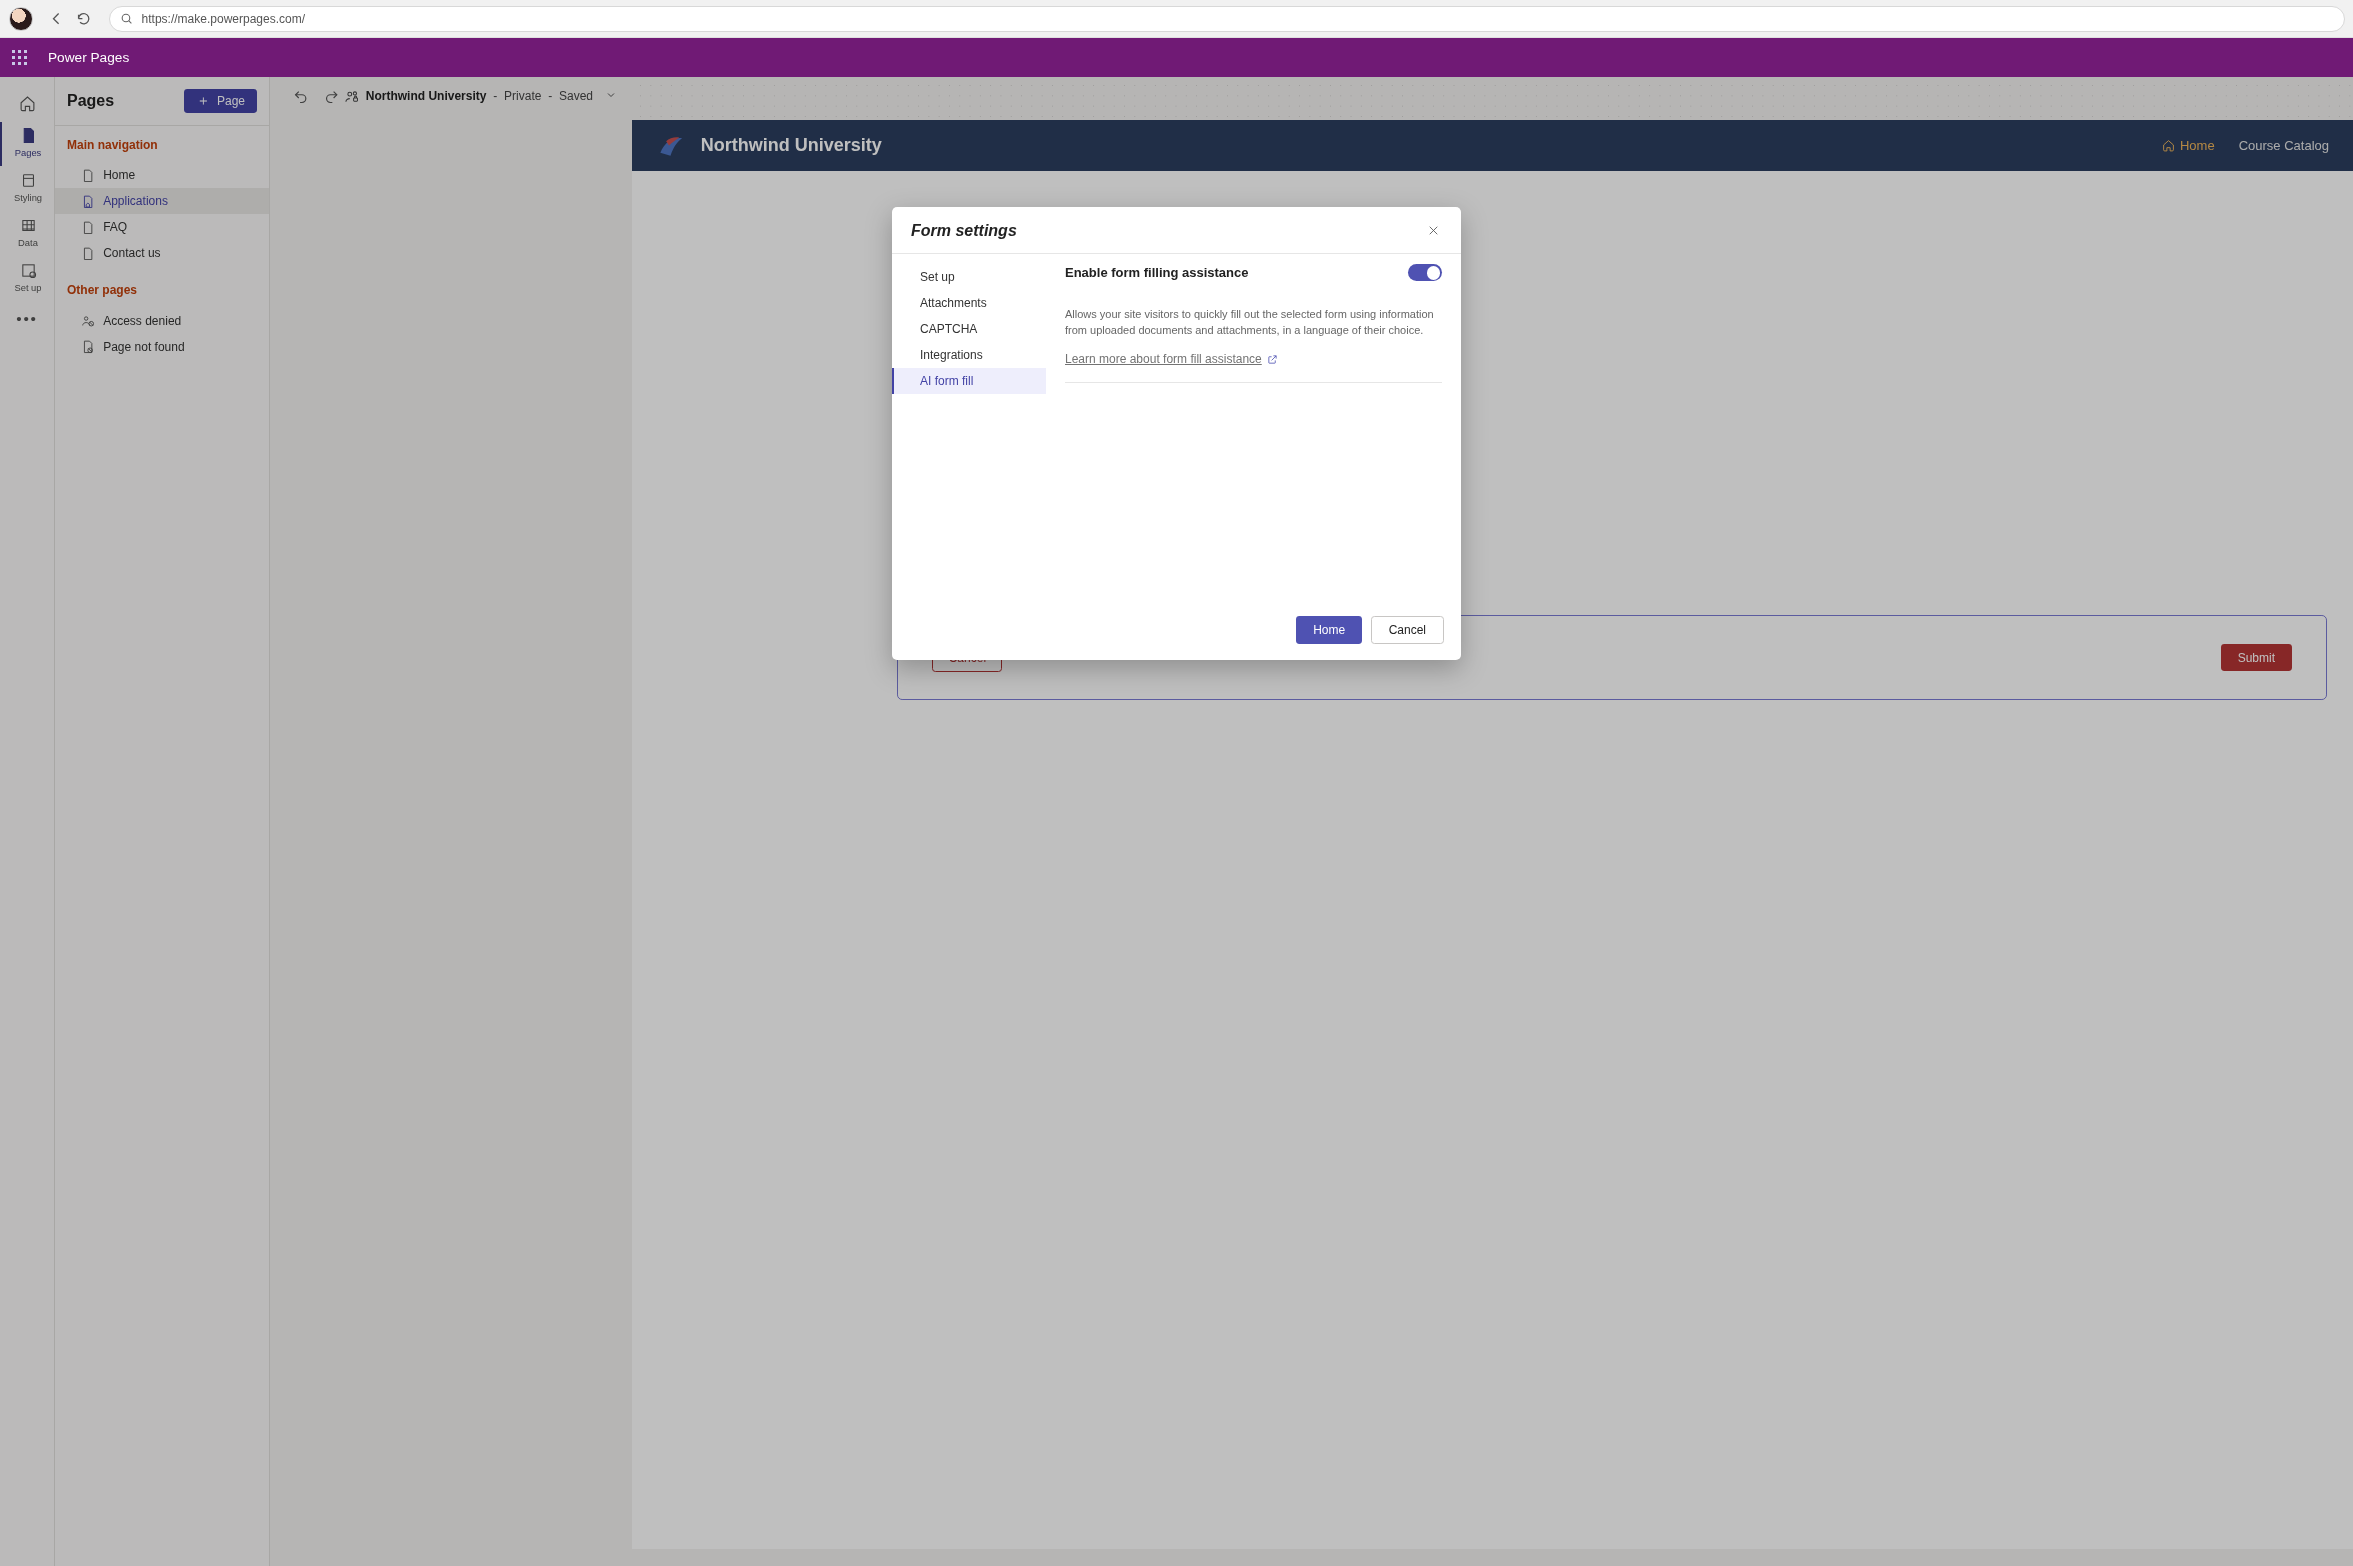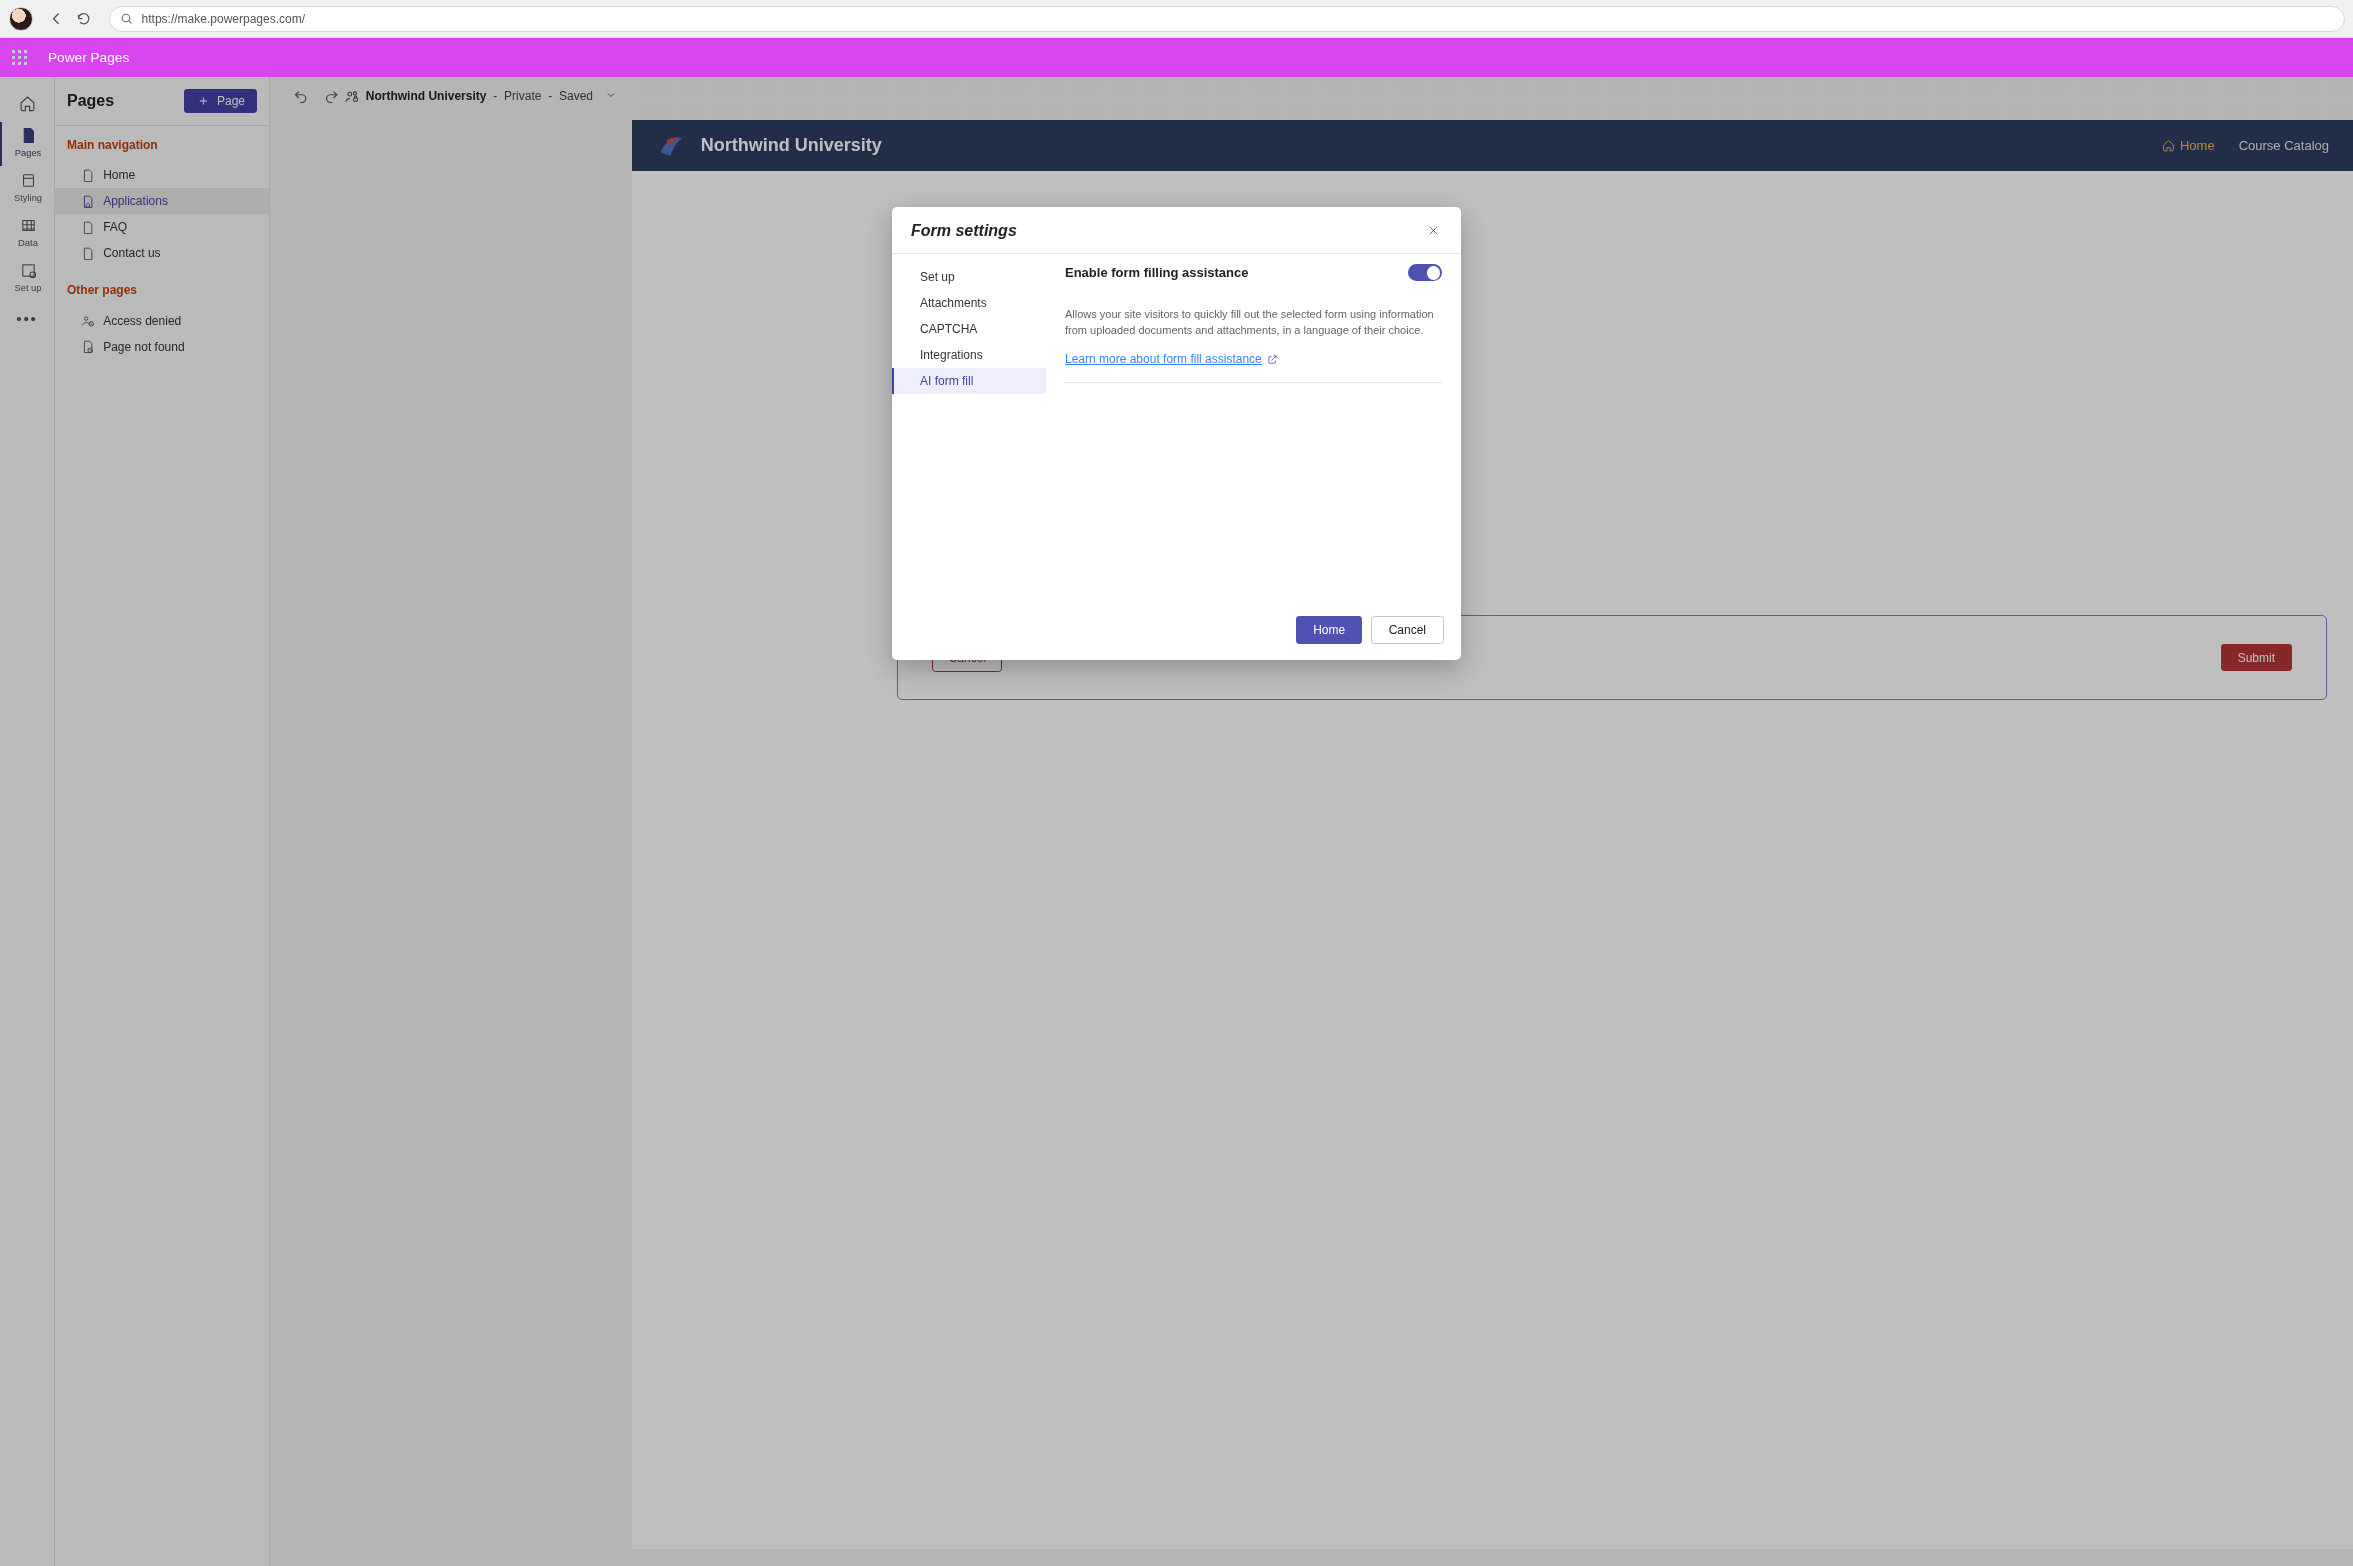--- a/index.html
+++ b/index.html
@@ -23,21 +23,21 @@
   .browser-btn svg { width: 15.4px; height: 15.4px; stroke: #555; fill: none; stroke-width: 2; }
   .addr-bar {
     flex: 1; height: 26px; margin-left: 12px; background: #fff;
     border: 0.9px solid #d8d8d8; border-radius: 13px; display: flex; align-items: center;
     padding: 0 10.3px; font-size: 12px; color: #555;
   }
   .addr-bar svg { width: 13px; height: 13px; stroke: #666; fill:none; stroke-width:2; margin-right: 8.5px; }
 
   
   .appbar {
-    height: 39px; background: #d946ef; color: #fff; display: flex; align-items: center;
+    height: 39px; background: #701a75; color: #fff; display: flex; align-items: center;
     padding: 0 12px;
   }
   .waffle { width: 15.4px; height: 15.4px; display: grid; grid-template-columns: repeat(3,3.4px);
     grid-template-rows: repeat(3,3.4px); gap: 2.6px; margin-right: 20.5px; cursor: pointer; }
   .waffle span { background: #c8c8e6; width: 3.4px; height: 3.4px; }
   .app-title { font-size: 13.7px; font-weight: 500; }
 
   
   .main-row { display: flex; height: calc(100% - 38px - 39px); position: relative; }
 
@@ -160,21 +160,21 @@
   .toggle-row { display:flex; align-items:center; justify-content:space-between; margin-bottom: 26px; }
   .toggle-row .label { font-size:13px; font-weight:600; color:#222; }
   .toggle {
     width: 34px; height: 17px; background:#4f52b2; border-radius: 10.3px; position:relative; cursor:pointer;
   }
   .toggle::after {
     content:""; position:absolute; right:1.7px; top:1.7px; width:13.7px; height:13.7px;
     background:#fff; border-radius:50%;
   }
   .desc { font-size:11px; color:#666; line-height:1.45; margin-bottom: 12px; }
-  .learnmore { font-size:12px; color:#3b82f6; text-decoration: underline; display:inline-flex; align-items:center; gap:5.1px; cursor:pointer; }
+  .learnmore { font-size:12px; color:#737373; text-decoration: underline; display:inline-flex; align-items:center; gap:5.1px; cursor:pointer; }
   .learnmore svg { width:11px; height:11px; stroke:#4f52b2; fill:none; stroke-width:1.8; }
   .divider { height:0.9px; background:#e6e6e6; margin-top:15.4px; }
   .modal-footer {
     display:flex; justify-content:flex-end; gap:8.5px; padding: 12px 17px 15.4px;
   }
   .btn-primary {
     background:#4f52b2; color:#fff; border:none; padding:6px 17px; border-radius:3.4px;
     font-size:12px; cursor:pointer;
   }
   .btn-secondary {

